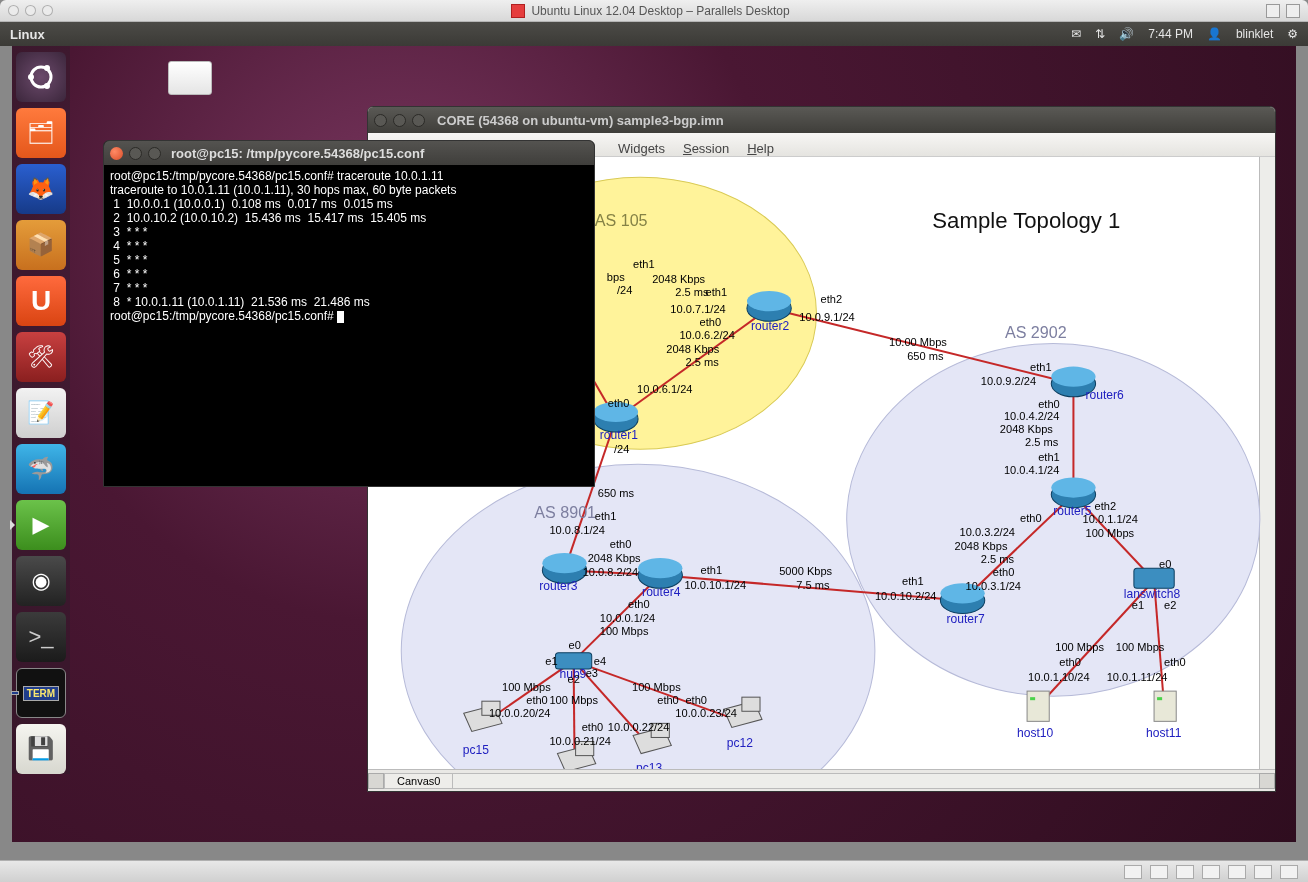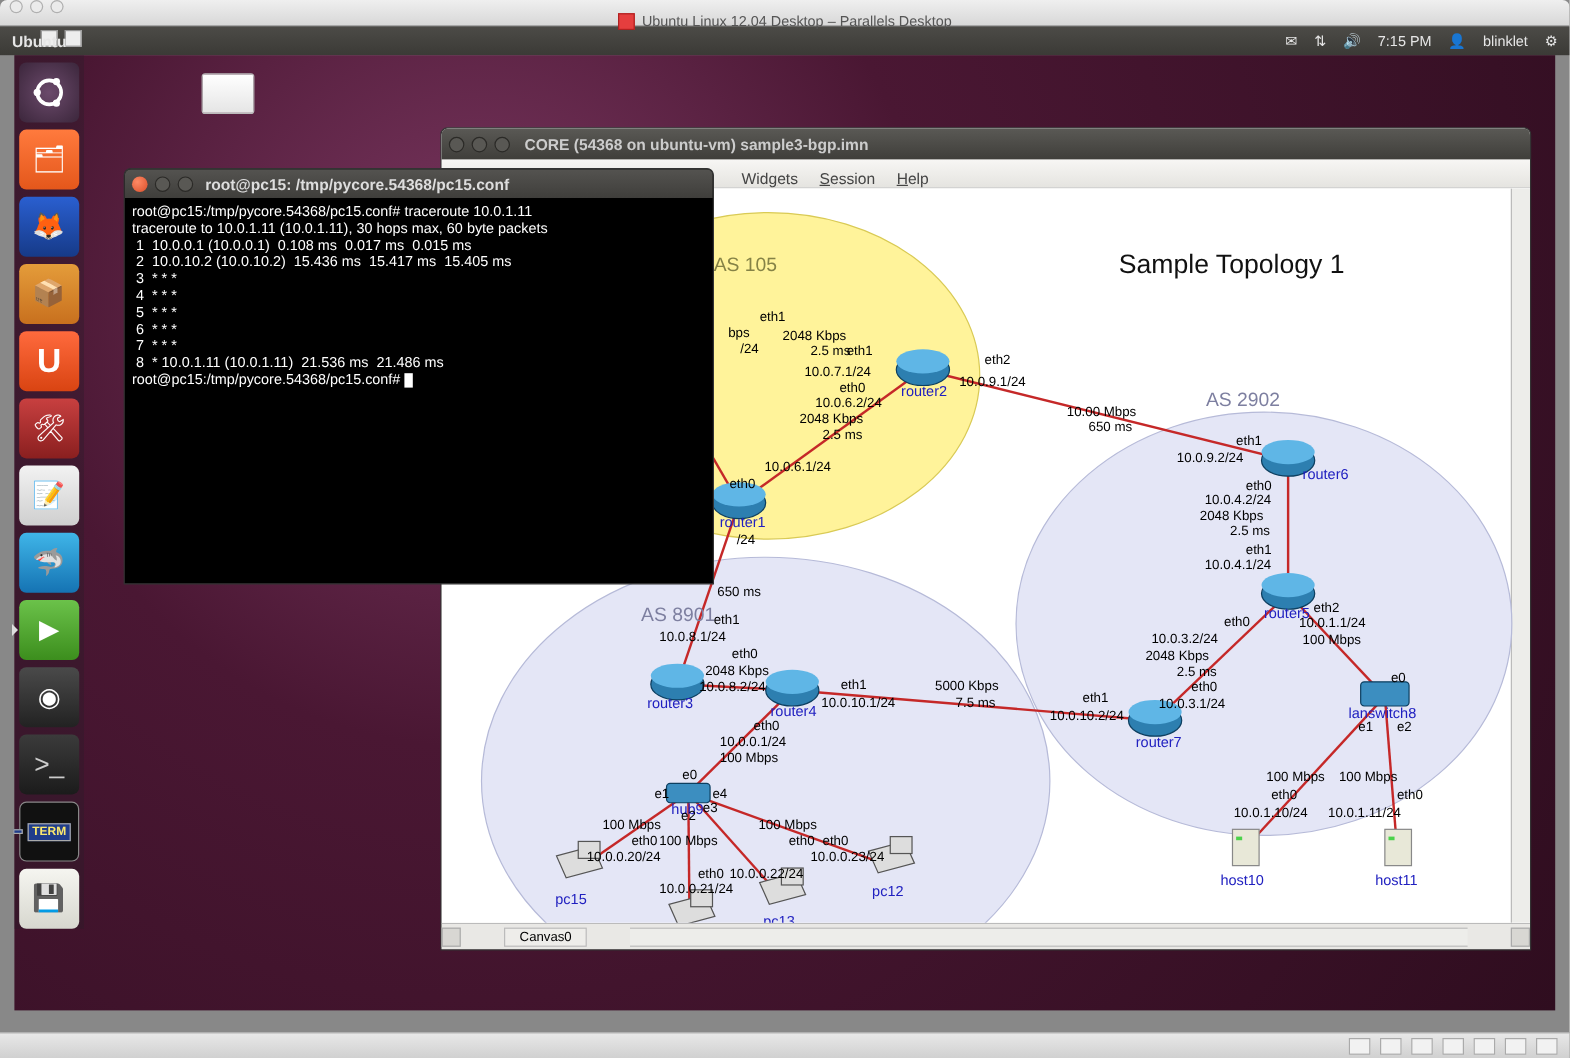--- a/index.html
+++ b/index.html
@@ -1,19 +1,19 @@
 <!DOCTYPE html>
 <html><head>
 <meta charset="utf-8">
 <style>
 * { margin: 0; padding: 0; box-sizing: border-box; font-family: "Lucida Grande", "Helvetica Neue", Arial, sans-serif; }
 body { background: #888; width: 1308px; height: 882px; position: relative; overflow: hidden; }
 
 
-.mac-titlebar { height: 22px; background: linear-gradient(#efefef,#d8d8d8); border-bottom:1px solid #b5b5b5; display:flex; font-size:12px; color:#444; padding:0 8px; border-radius:6px 6px 0 0;flex-direction:column;}
+.mac-titlebar { height: 22px; background: linear-gradient(#efefef,#d8d8d8); border-bottom:1px solid #b5b5b5; display:flex; align-items:center; font-size:12px; color:#444; padding:0 8px; border-radius:6px 6px 0 0;}
 .mac-traffic { display:flex; gap:6px; margin-right:8px;}
 .mac-dot{width:11px;height:11px;border-radius:50%;border:1px solid rgba(0,0,0,.25);background:#ebebeb;}
 .mac-title{flex:1;text-align:center;font-size:12px;color:#555;font-weight:500;display:flex;align-items:center;justify-content:center;gap:6px;}
 .vm-icon{display:inline-block;width:14px;height:14px;background:#e53e3e;border:1px solid #b02020;}
 .mac-right{width:60px;display:flex;justify-content:flex-end;gap:6px;}
 .mac-btn{display:inline-block;width:14px;height:14px;border:1px solid #999;background:#eee;}
 
 
 .ubuntu-panel{height:24px;background:linear-gradient(#4c4b47,#3b3a36);color:#e6e6e6;font-size:13px;display:flex;align-items:center;padding:0 10px;}
 .panel-title{font-weight:bold;}
@@ -48,21 +48,21 @@
 .core-window{position:absolute;left:355px;top:60px;right:20px;bottom:50px;background:#f0f0ee;border:1px solid #333;border-radius:6px 6px 0 0;overflow:hidden;display:flex;flex-direction:column;}
 .core-titlebar{height:26px;background:linear-gradient(#5a5955,#3f3e3a);display:flex;align-items:center;padding:0 6px;gap:6px;}
 .cdot{width:13px;height:13px;border-radius:50%;background:#595854;border:1px solid #2b2a27;}
 .core-title{color:#ccc;font-size:13px;font-weight:bold;margin-left:6px;}
 .core-menubar{height:24px;background:linear-gradient(#f7f6f4,#e5e4e0);border-bottom:1px solid #ccc;display:flex;align-items:flex-end;padding:0 10px;gap:18px;font-size:13px;color:#444;}
 .core-menubar span{cursor:default;}
 .core-menubar span u{text-decoration:underline;}
 .core-canvas{flex:1;background:#fff;position:relative;overflow:hidden;}
 .canvas-svg{position:absolute;inset:0;}
 .node-label{font-family:Arial,sans-serif;}
-.core-bottom{height:22px;background:#e9e8e5;border-top:1px solid #bbb;display:flex;align-items:center;font-size:11px;gap:36px;}
+.core-bottom{height:22px;background:#e9e8e5;border-top:1px solid #bbb;display:flex;align-items:center;font-size:11px;}
 .scroll-stub{width:16px;height:16px;background:#d8d7d3;border:1px solid #aaa;}
 .scroll-track{flex:1;height:16px;background:#ededea;border:1px solid #bbb;border-left:none;border-right:none;}
 .tab-stub{padding:0 12px;background:#eeedea;border:1px solid #bbb;height:16px;line-height:14px;}
 .core-status{height:22px;background:#ebeae6;border-top:1px solid #bbb;display:flex;align-items:center;font-size:12px;color:#444;}
 .core-status .sp{flex:1}
 .core-status .cell{padding:0 10px;border-left:1px solid #bbb;height:100%;display:flex;align-items:center;}
 .vscroll{position:absolute;right:0;top:0;bottom:0;width:16px;background:#ededea;border-left:1px solid #bbb;}
 
 
 .xterm-window{position:absolute;left:91px;top:94px;width:492px;height:347px;background:#000;border:1px solid #333;z-index:5;border-radius:6px 6px 0 0;overflow:hidden;}
@@ -91,26 +91,26 @@
     <span class="vm-icon"></span>
     <span>Ubuntu Linux 12.04 Desktop – Parallels Desktop</span>
   </div>
   <div class="mac-right">
     <span class="mac-btn"></span>
     <span class="mac-btn"></span>
   </div>
 </div>
 
 <div class="ubuntu-panel">
-  <span class="panel-title">Ubuntu</span>
+  <span class="panel-title">Linux</span>
   <div class="panel-right">
     <span class="pico">✉</span>
     <span class="pico">⇅</span>
     <span class="pico">🔊</span>
-    <span>7:15 PM</span>
+    <span>7:44 PM</span>
     <span class="pico">👤</span>
     <span>blinklet</span>
     <span class="pico">⚙</span>
   </div>
 </div>
 
 <div class="desktop">
   <div class="deskicon">
       <div class="folder"></div>
     </div>

